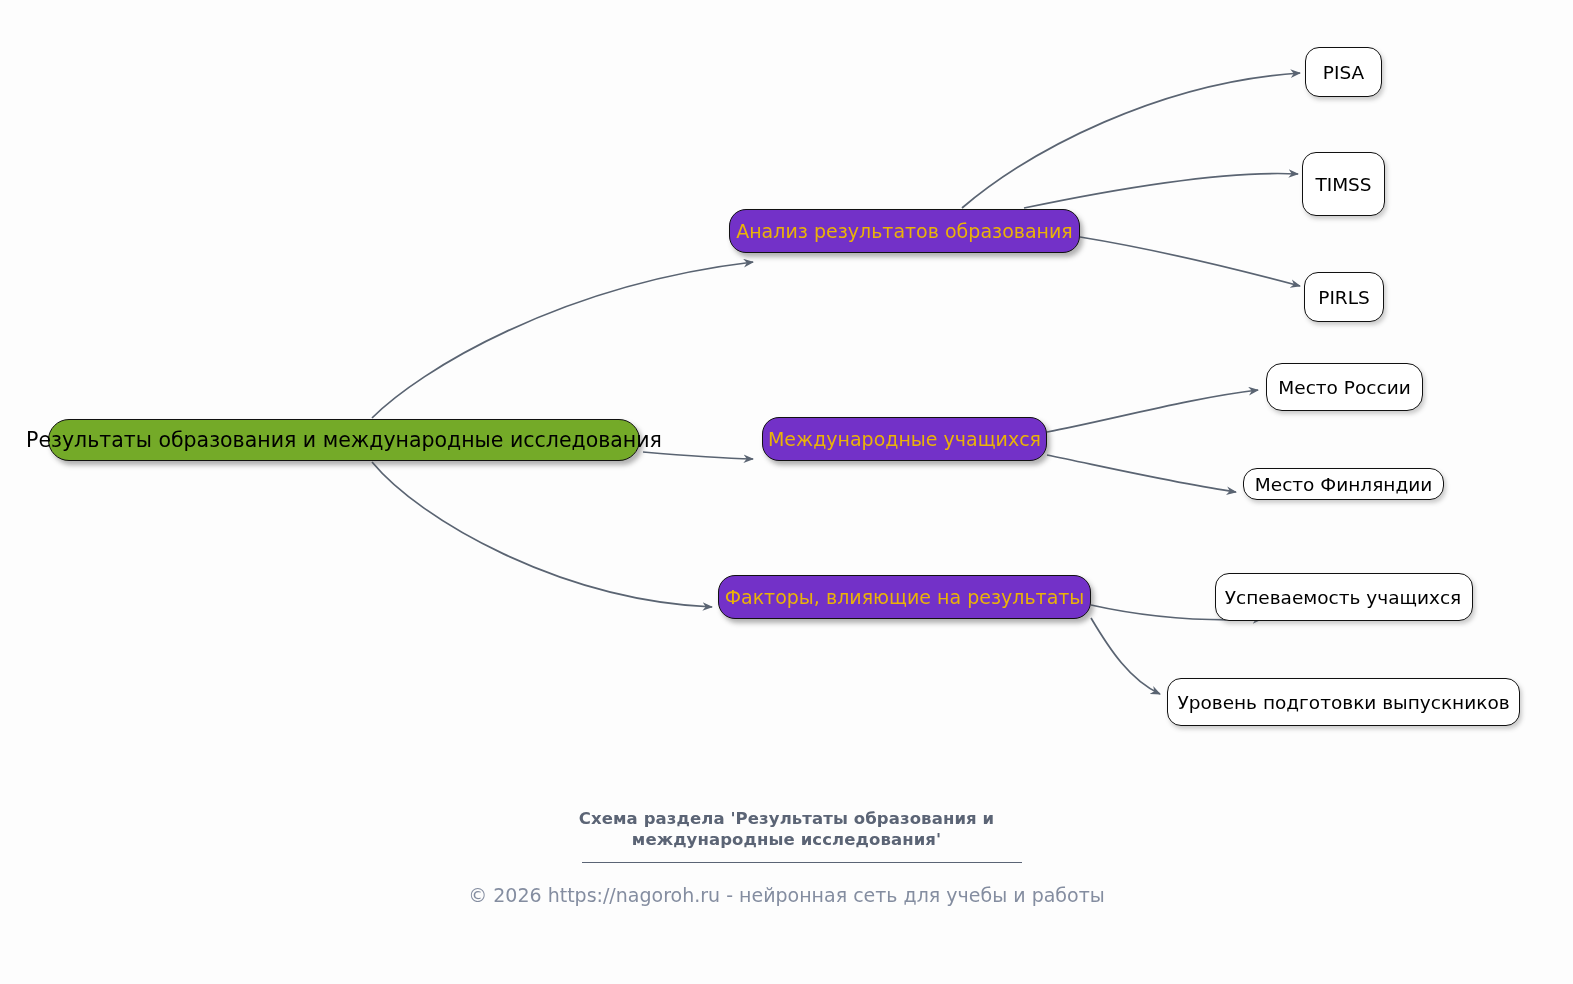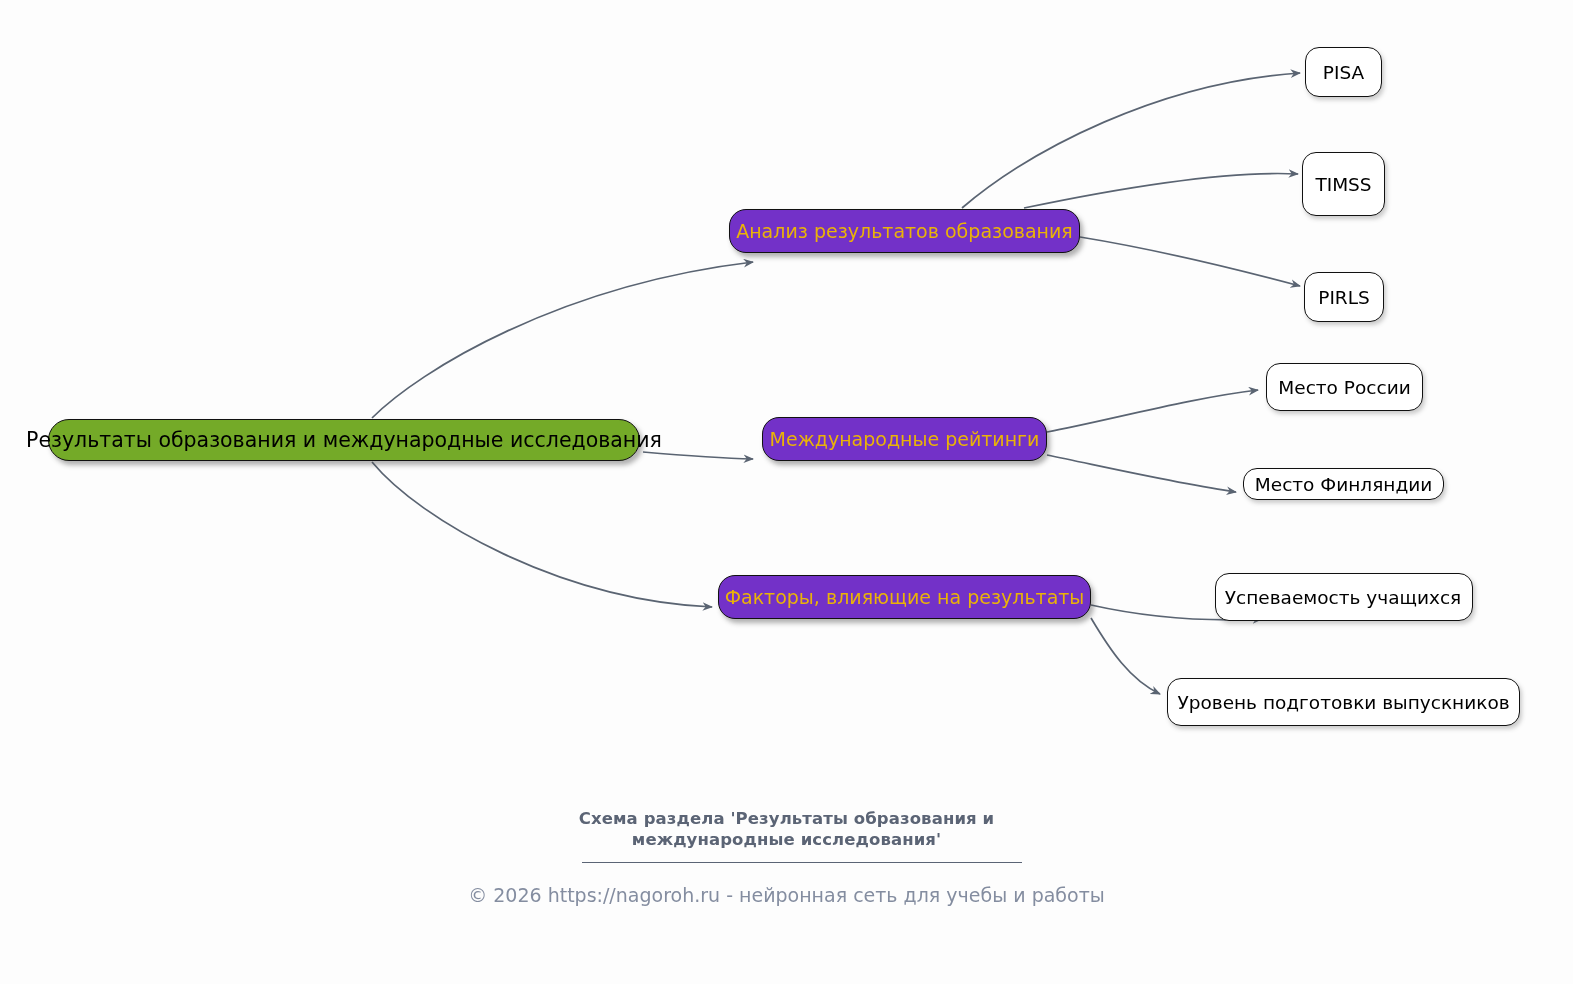--- a/index.html
+++ b/index.html
@@ -121,40 +121,40 @@
 
   <div class="node node-root" style="left:48px; top:419px; width:592px; height:42px;">
     <span>Результаты образования и международные исследования</span>
   </div>
 
   <div class="node node-branch" style="left:729px; top:209px; width:351px; height:44px;">
     <span>Анализ результатов образования</span>
   </div>
 
   <div class="node node-branch" style="left:762px; top:417px; width:285px; height:44px;">
-    <span>Международные рейтинги</span>
+    <span>Международные учащихся</span>
   </div>
 
   <div class="node node-branch" style="left:718px; top:575px; width:373px; height:44px;">
     <span>Факторы, влияющие на результаты</span>
   </div>
 
   <div class="node node-leaf" style="left:1305px; top:47px; width:77px; height:50px;">
     <span>PISA</span>
   </div>
 
   <div class="node node-leaf" style="left:1302px; top:152px; width:83px; height:64px;">
     <span>TIMSS</span>
   </div>
 
   <div class="node node-leaf" style="left:1304px; top:272px; width:80px; height:50px;">
     <span>PIRLS</span>
   </div>
 
-  <div class="node node-leaf" style="left:1266px; top:363px; width:157px; height:48px;">
+  <div class="node node-leaf" style="left:1266px; top:363px; width:157px; height:48px;border-radius:16px;">
     <span>Место России</span>
   </div>
 
   <div class="node node-leaf" style="left:1243px; top:468px; width:201px; height:32px;">
     <span>Место Финляндии</span>
   </div>
 
   <div class="node node-leaf" style="left:1215px; top:573px; width:258px; height:48px;padding-left:12px;">
     <span>Успеваемость учащихся</span>
   </div>

